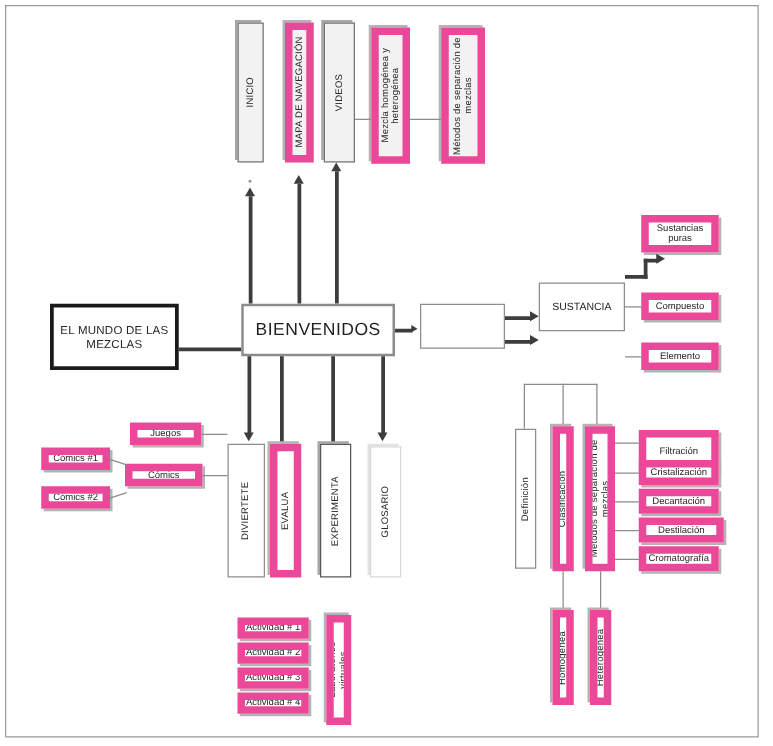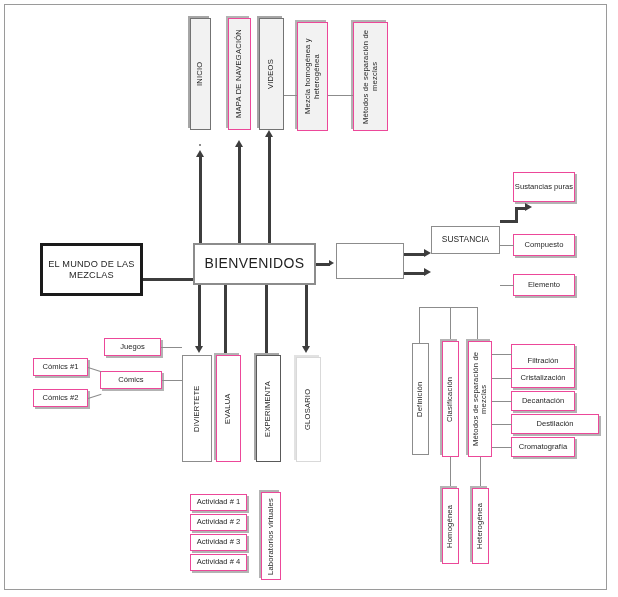--- a/index.html
+++ b/index.html
@@ -59,21 +59,21 @@
     font-size: 14px;
     letter-spacing: .4px;
     color: #1f1f1f;
   }
   .node.plain {
     border: 1px solid #8c8c8c;
     box-shadow: none;
   }
   .node.thin-dark { border: 1px solid #595959; }
   .node.lite { border: 1px solid #d9d9d9; box-shadow: 2px 2px 0 0 #e2e2e2; }
-  .node.med { border: 1px solid #ec4899; box-shadow: 2px 2px 0 0 #b3b3b3; }
+  .node.med { border: 6px solid #ec4899; box-shadow: 2px 2px 0 0 #b3b3b3; }
 
   
   .ln {
     position: absolute;
     background: #8c8c8c;
   }
   .ln.h { height: 1px; }
   .ln.v { width: 1px; }
   
   .shaft-v {
@@ -173,21 +173,21 @@
   <div class="node plain" style="left:336px; top:243px; width:68px; height:36px;">
     <span></span>
   </div>
 
   <div class="shaft-h" style="left:404px; top:253px; width:22px;"></div>
   <div class="head right" style="left:424px; top:248.5px;"></div>
 
   <div class="shaft-h" style="left:404px; top:272px; width:22px;"></div>
   <div class="head right" style="left:424px; top:267.5px;"></div>
 
-  <div class="node plain" style="left:431px; top:226px; width:69px; height:28px; font-size:8.4px;">
+  <div class="node plain" style="left:431px; top:226px; width:69px; height:39px; font-size:8.4px;">
     <span>SUSTANCIA</span>
   </div>
 
 
   <div class="node med" style="left:513px; top:172px; width:62px; height:30px;">
     <span>Sustancias puras</span>
   </div>
   <div class="shaft-h" style="left:500px; top:220px; width:18px;"></div>
   <div class="shaft-v" style="left:515px; top:207px; height:16px;"></div>
   <div class="shaft-h" style="left:515px; top:207px; width:12px;"></div>
@@ -238,21 +238,21 @@
   <div class="node med" style="left:511px; top:368px; width:64px; height:20px;">
     <span>Cristalización</span>
   </div>
   <div class="ln h" style="left:492px; top:378px; width:20px;"></div>
 
   <div class="node med" style="left:511px; top:391px; width:64px; height:20px;text-align:right;">
     <span>Decantación</span>
   </div>
   <div class="ln h" style="left:492px; top:401px; width:20px;"></div>
 
-  <div class="node med" style="left:511px; top:414px; width:88px; height:20px;">
+  <div class="node med" style="left:511px; top:414px; width:68px; height:20px;">
     <span>Destilación</span>
   </div>
   <div class="ln h" style="left:492px; top:424px; width:20px;"></div>
 
   <div class="node med" style="left:511px; top:437px; width:64px; height:20px;">
     <span>Cromatografía</span>
   </div>
   <div class="ln h" style="left:492px; top:447px; width:20px;"></div>
 
   <div class="shaft-v" style="left:198px; top:285px; height:62px;"></div>

